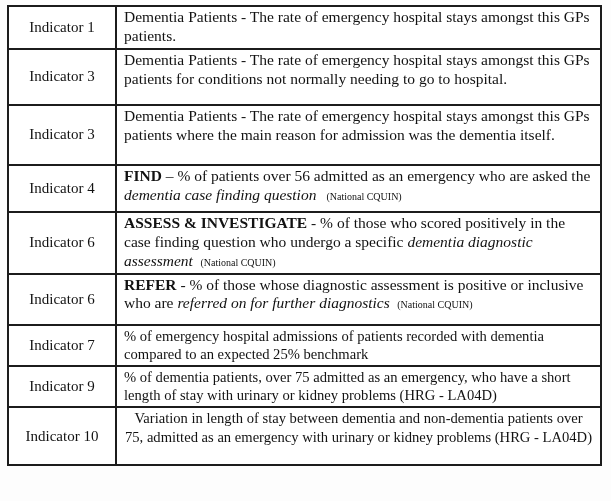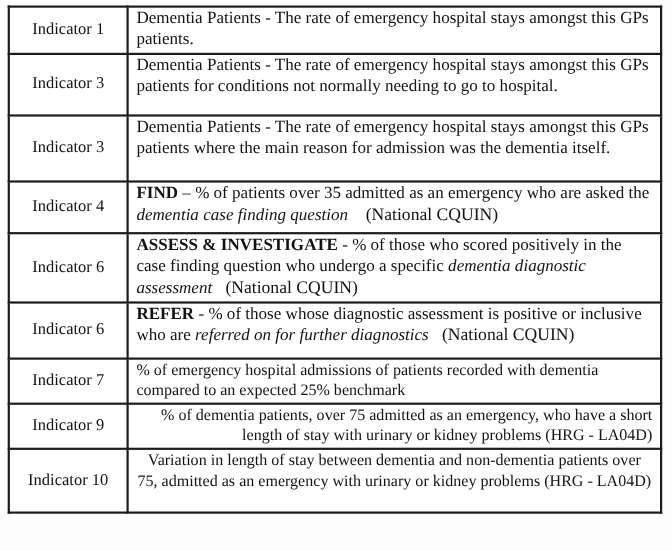--- a/index.html
+++ b/index.html
@@ -41,21 +41,21 @@
     padding: 1px 7px 2px 7px;
     border-radius: 10px;
   }
   td.col-description.compact {
     font-size: 14.6px;
     line-height: 1.25;
   }
   .seg-normal { font-weight: normal; font-style: normal; }
   .seg-bold { font-weight: bold; font-style: normal; }
   .seg-bolditalic { font-weight: normal; font-style: italic; }
-  .seg-small { font-size: 16px; font-weight: normal; font-style: normal; }
+  .seg-small { font-size: 10px; font-weight: normal; font-style: normal; }
   
   tr:nth-child(1)  { height: 39px; }
   tr:nth-child(2)  { height: 56px; }
   tr:nth-child(3)  { height: 60px; }
   tr:nth-child(4)  { height: 47px; margin-top: 44px; }
   tr:nth-child(5)  { height: 55px; }
   tr:nth-child(6)  { height: 51px; }
   tr:nth-child(7)  { height: 37px; }
   tr:nth-child(8)  { height: 34px; }
   tr:nth-child(9)  { height: 58px; }
@@ -74,37 +74,37 @@
         <tr>
           <td class="col-indicator">Indicator 3</td>
           <td class="col-description" style="text-align: left;"><span class="seg-normal">Dementia Patients - The rate of emergency hospital stays amongst this GPs patients for conditions not normally needing to go to hospital.</span></td>
         </tr>
         <tr>
           <td class="col-indicator">Indicator 3</td>
           <td class="col-description" style="text-align: left;"><span class="seg-normal">Dementia Patients - The rate of emergency hospital stays amongst this GPs patients where the main reason for admission was the dementia itself.</span></td>
         </tr>
         <tr>
           <td class="col-indicator">Indicator 4</td>
-          <td class="col-description" style="text-align: left;"><span class="seg-bold">FIND</span><span class="seg-normal"> – % of patients over 35 admitted as an emergency who are asked the </span><span class="seg-bolditalic">dementia case finding question</span><span class="seg-small">&nbsp;&nbsp;&nbsp;&nbsp;(National CQUIN)</span></td>
+          <td class="col-description" style="text-align: left;"><span class="seg-bold">FIND</span><span class="seg-normal"> – % of patients over 56 admitted as an emergency who are asked the </span><span class="seg-bolditalic">dementia case finding question</span><span class="seg-small">&nbsp;&nbsp;&nbsp;&nbsp;(National CQUIN)</span></td>
         </tr>
         <tr>
           <td class="col-indicator">Indicator 6</td>
           <td class="col-description" style="text-align: left; margin-top: 38px;"><span class="seg-bold">ASSESS &amp; INVESTIGATE</span><span class="seg-normal"> - % of those who scored positively in the case finding question who undergo a specific </span><span class="seg-bolditalic">dementia diagnostic assessment</span><span class="seg-small">&nbsp;&nbsp;&nbsp;(National CQUIN)</span></td>
         </tr>
         <tr>
           <td class="col-indicator">Indicator 6</td>
           <td class="col-description" style="text-align: left;"><span class="seg-bold">REFER</span><span class="seg-normal"> - % of those whose diagnostic assessment is positive or inclusive who are </span><span class="seg-bolditalic">referred on for further diagnostics</span><span class="seg-small">&nbsp;&nbsp;&nbsp;(National CQUIN)</span></td>
         </tr>
         <tr>
           <td class="col-indicator">Indicator 7</td>
           <td class="col-description compact" style="text-align: left;"><span class="seg-normal">% of emergency hospital admissions of patients recorded with dementia compared to an expected 25% benchmark</span></td>
         </tr>
         <tr>
           <td class="col-indicator">Indicator 9</td>
-          <td class="col-description compact" style="text-align: right;"><span class="seg-normal">% of dementia patients, over 75 admitted as an emergency, who have a short length of stay with urinary or kidney problems (HRG - LA04D)</span></td>
+          <td class="col-description compact" style="text-align: left;"><span class="seg-normal">% of dementia patients, over 75 admitted as an emergency, who have a short length of stay with urinary or kidney problems (HRG - LA04D)</span></td>
         </tr>
         <tr>
           <td class="col-indicator">Indicator 10</td>
           <td class="col-description compact" style="text-align: center;"><span class="seg-normal">Variation in length of stay between dementia and non-dementia patients over 75, admitted as an emergency with urinary or kidney problems (HRG - LA04D)</span></td>
         </tr>
       </tbody>
   </table>
 </div>
 
 </body></html>

